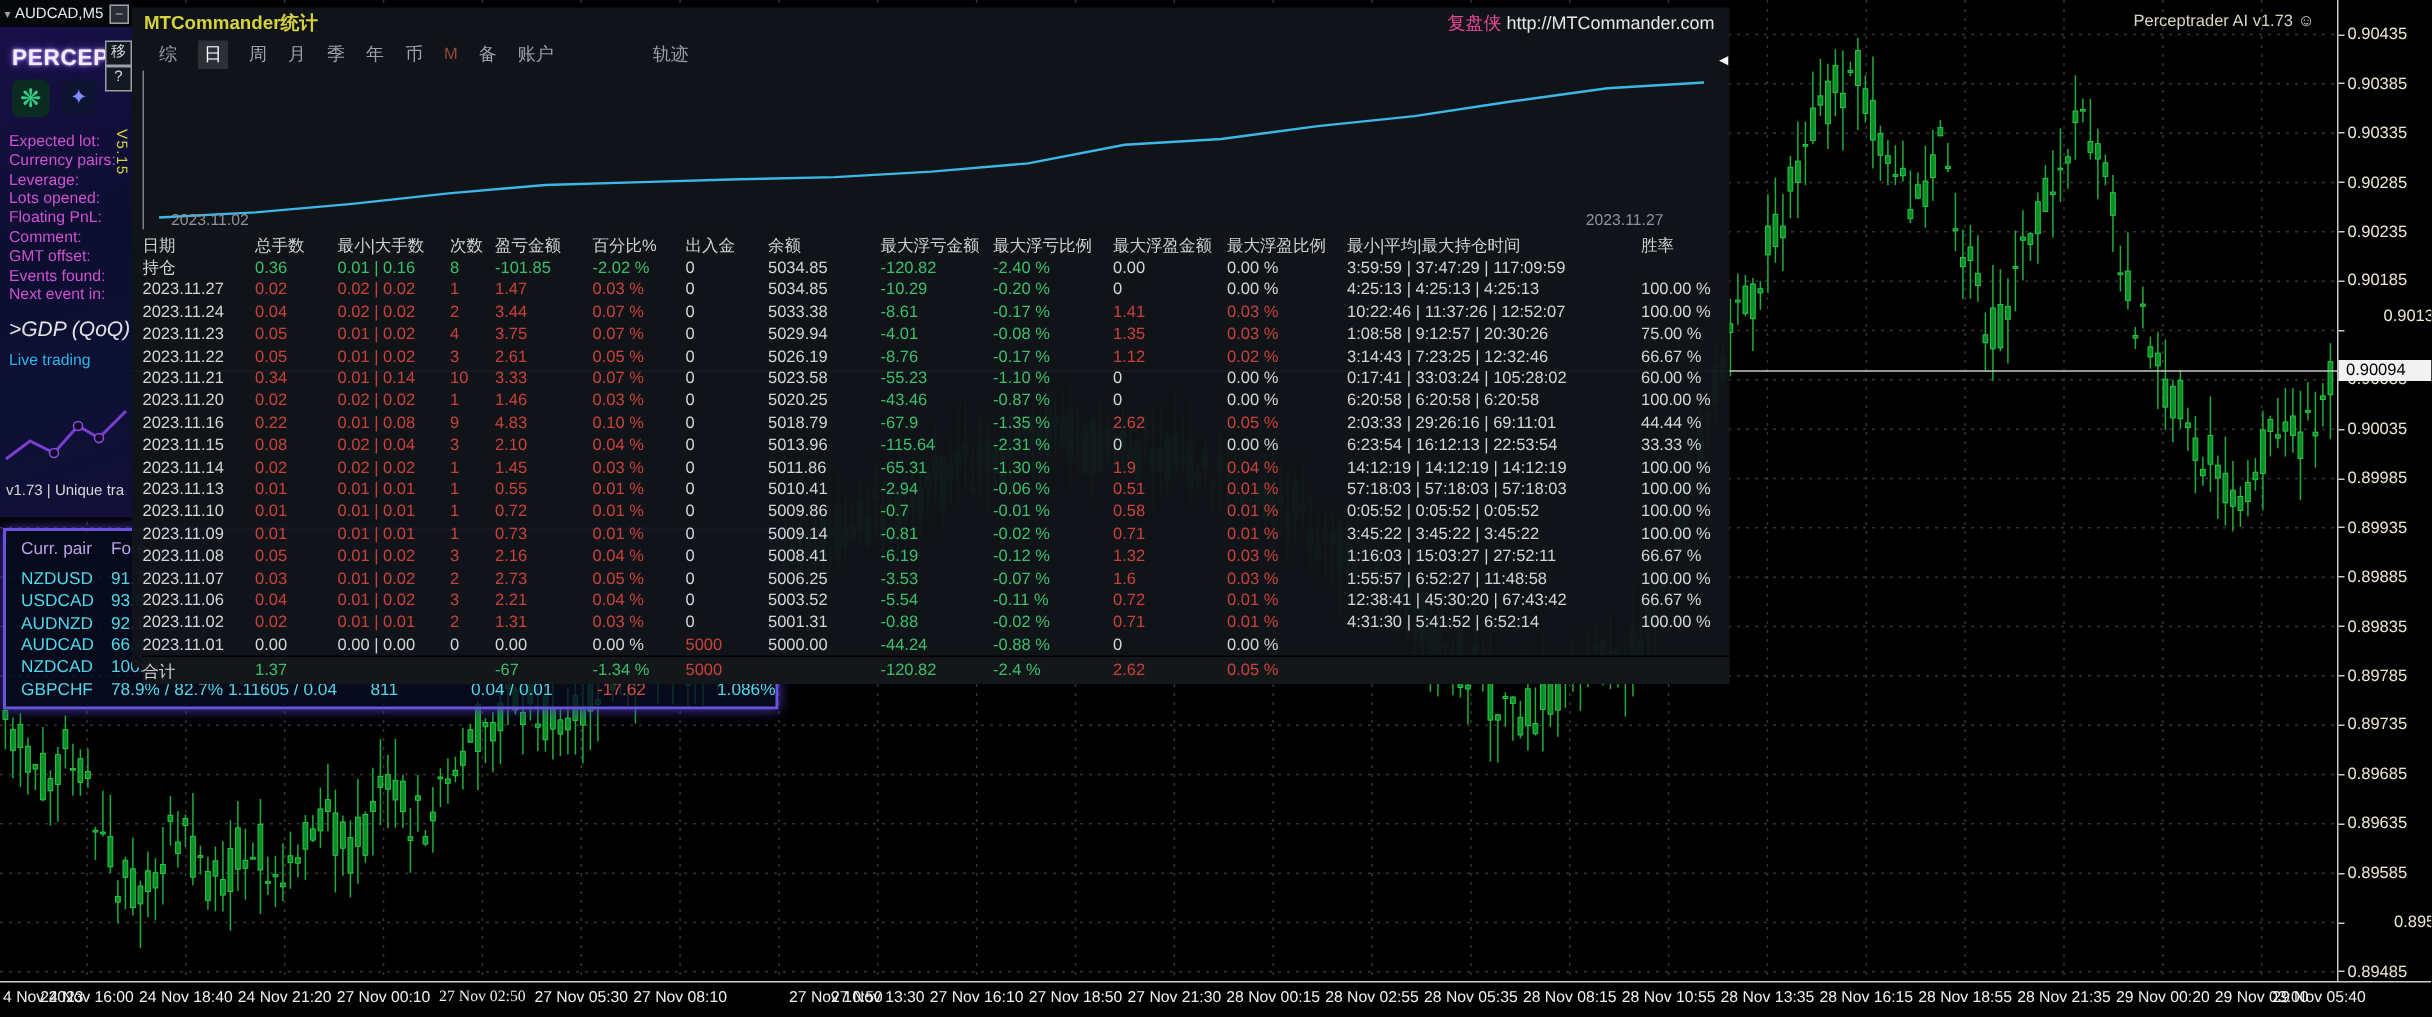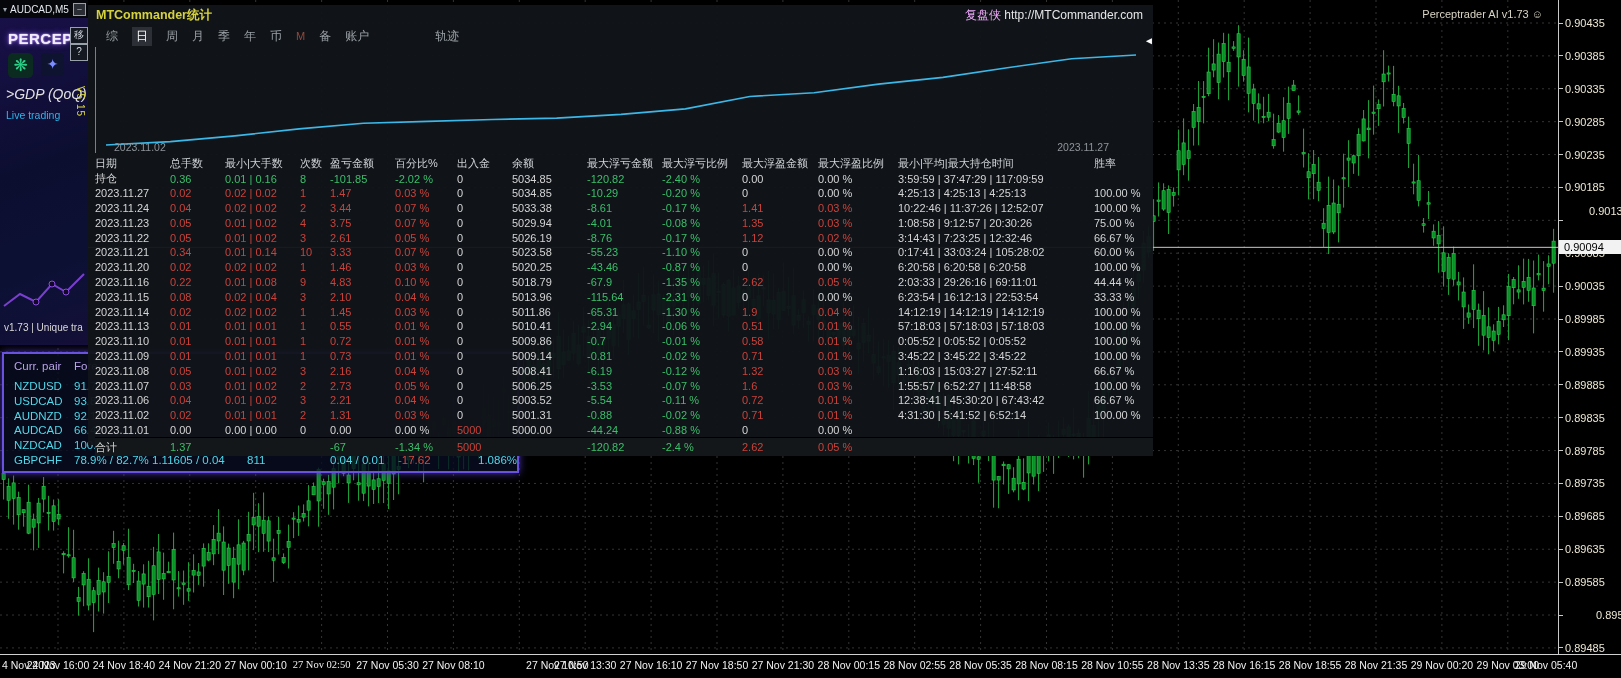--- a/index.html
+++ b/index.html
@@ -48,21 +48,21 @@
               border:2px solid #6a52e0;background:rgba(8,12,34,0.8);box-shadow:0 0 8px #4a35b0;}
   .curr-cell{position:absolute;font-size:11.5px;color:#4fd8e9;white-space:nowrap;}
   .curr-head{color:#b9a2e8;}
   .curr-neg{color:#d44c40;}
   
   .stats-panel{position:absolute;left:88px;top:5px;width:1065px;height:440px;z-index:3;
                background:rgba(17,21,26,0.96);}
   .sp-titlebar{display:flex;justify-content:space-between;align-items:center;height:21px;padding:0 10px 0 8px;}
   .sp-title{color:#d6d23c;font-size:12.5px;font-weight:bold;}
   .sp-right{font-size:12px;}
-  .sp-brand{color:#f0abfc;} .sp-url{color:#e6e6e6;}
+  .sp-brand{color:#ec4899;} .sp-url{color:#e6e6e6;}
   .sp-menu{display:flex;align-items:center;gap:14px;height:20px;padding-left:18px;font-size:12px;color:#9aa0a6;}
   .sp-menu .mi{cursor:default;}
   .sp-menu .active{background:#2c3036;color:#fff;padding:1px 4px;}
   .sp-menu .mi-m{color:#94483a;font-size:11px;}
   .sp-menu .mi-last{margin-left:52px;}
   .equity{position:absolute;left:7px;top:42px;width:1053px;height:106px;border-left:1px solid #7a7f84;}
   .eq-date{position:absolute;bottom:0px;font-size:10.5px;color:#8f949a;}
   .edge-arrow{position:absolute;right:-1px;top:30px;color:#fff;font-size:10px;z-index:2;}
   
   .stable{position:absolute;left:7px;top:150px;width:1058px;}
@@ -760,20 +760,31 @@
     <span class="win-box">–</span>
   </div>
 
   <div class="sidebar">
     <div class="logo">PERCEP</div>
     <div class="icon-row">
       <div class="gpt-icon">❋</div>
       <div class="spark-icon">✦</div>
     </div>
     <div class="vver">V5.15</div>
+    <div class="side-labels" id="side-labels">
+        <div>Expected lot:</div>
+        <div>Currency pairs:</div>
+        <div>Leverage:</div>
+        <div>Lots opened:</div>
+        <div>Floating PnL:</div>
+        <div>Comment:</div>
+        <div>GMT offset:</div>
+        <div>Events found:</div>
+        <div>Next event in:</div>
+      </div>
     <div class="next-event">&gt;GDP (QoQ) (Q3</div>
     <div class="live">Live trading</div>
     <svg width="88" height="60" style="position:absolute;left:0;top:238px">
       <polyline points="4,50 20,38 36,46 52,28 66,36 84,18" fill="none" stroke="#7a3fd0" stroke-width="2"></polyline>
       <circle cx="36" cy="46" r="3" fill="#13082a" stroke="#8a4fe0"></circle>
         <circle cx="52" cy="28" r="3" fill="#13082a" stroke="#8a4fe0"></circle>
       <circle cx="66" cy="36" r="3" fill="#13082a" stroke="#8a4fe0"></circle>
     </svg>
     <div class="side-foot">v1.73 | Unique tra</div>
   </div>
@@ -796,21 +807,21 @@
       <div class="curr-cell" style="left: 70px; top: 85px;">100.0% / 55.5%</div>
       <div class="curr-cell" style="left: 148px; top: 85px;">0.64311 / 0.26</div>
       <div class="curr-cell" style="left: 243px; top: 85px;">224</div>
       <div class="curr-cell" style="left: 310px; top: 85px;">0.32 / 0.01</div>
       <div class="curr-cell curr-neg" style="left: 394px; top: 85px;">-84.41</div>
       <div class="curr-cell" style="left: 474px; top: 85px;">4.231%</div>
       <div class="curr-cell" style="left: 10px; top: 100px;">GBPCHF</div>
       <div class="curr-cell" style="left: 70px; top: 100px;">78.9% / 82.7%</div>
       <div class="curr-cell" style="left: 148px; top: 100px;">1.11605 / 0.04</div>
       <div class="curr-cell" style="left: 243px; top: 100px;">811</div>
-      <div class="curr-cell" style="left: 310px; top: 100px; margin-left: 16px;">0.04 / 0.01</div>
+      <div class="curr-cell" style="left: 310px; top: 100px;">0.04 / 0.01</div>
       <div class="curr-cell curr-neg" style="left: 394px; top: 100px;">-17.62</div>
       <div class="curr-cell" style="left: 474px; top: 100px;">1.086%</div>
     </div>
 
   <div class="stats-panel">
     <div class="sp-titlebar">
       <span class="sp-title">MTCommander统计</span>
       <span class="sp-right">
         <span class="sp-brand">复盘侠</span>
         <span class="sp-url">http://MTCommander.com</span>

